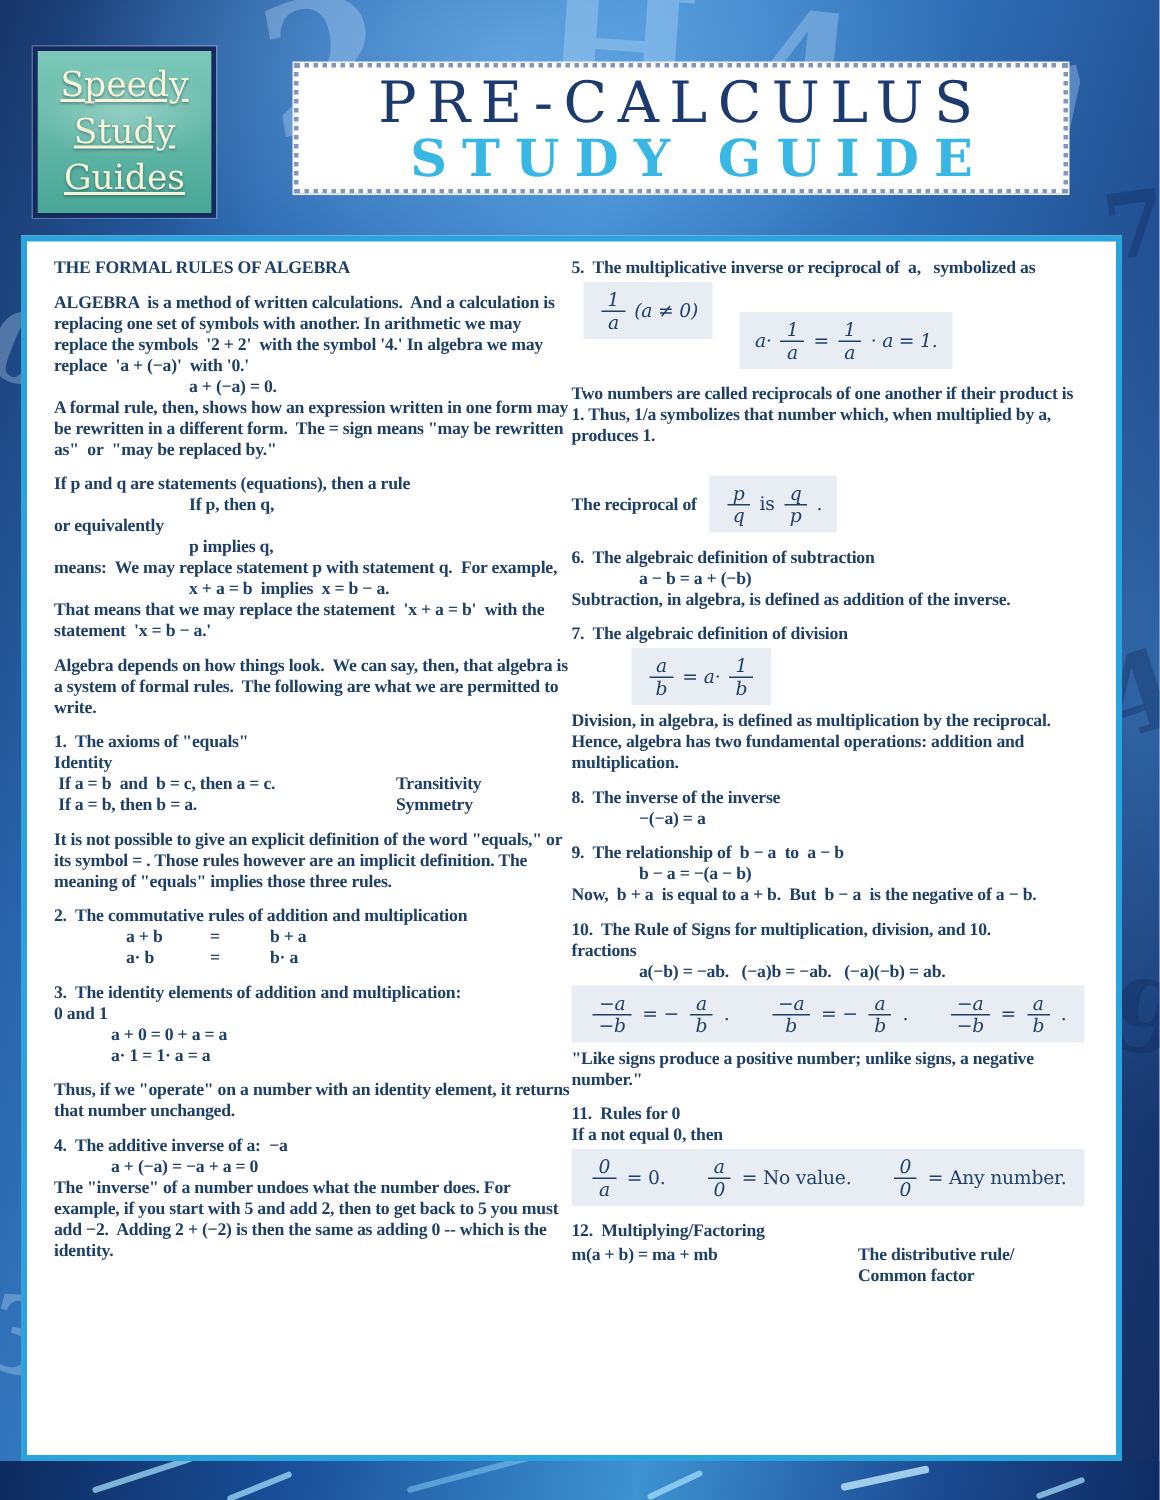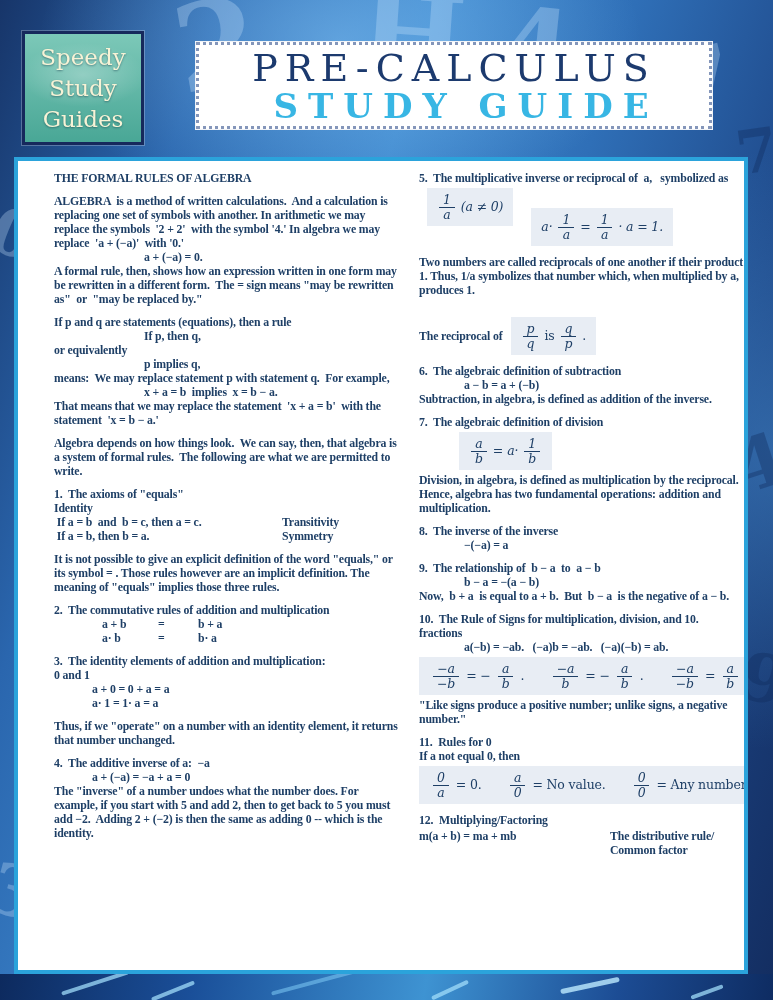--- a/index.html
+++ b/index.html
@@ -29,41 +29,41 @@
   .logo{
     position:absolute;left:22px;top:31px;width:122px;height:114px;box-sizing:border-box;
     border:3px solid #16295c;
     background:radial-gradient(ellipse 90px 46px at 50% 38%, rgba(255,255,255,.28), rgba(255,255,255,0) 70%),
                linear-gradient(#7cc8b8,#49a796);
     display:flex;flex-direction:column;justify-content:center;align-items:center;
     box-shadow:0 0 0 1px rgba(255,255,255,.25);
   }
   .logo-line{
     font-family:"DejaVu Serif",serif;color:var(--logo_text,#f7f3d6);
-    font-size:23px;line-height:31px;text-shadow:0 1px 2px rgba(10,40,60,.45);
+    font-size:23px;line-height:31px;text-shadow:0 1px 2px rgba(10,40,60,.45);text-decoration:underline;
   }
   
   .banner{
     position:absolute;left:196px;top:42px;width:516px;height:87px;box-sizing:border-box;
     background:#ffffff;border:3px dotted #8496ba;outline:1px solid #f0f3f8;
     display:flex;flex-direction:column;justify-content:center;align-items:center;
   }
   .t1{
     font-family:"DejaVu Serif",serif;font-weight:normal;color:var(--title_navy,#1c3a6e);
     font-size:38px;line-height:40px;letter-spacing:7px;white-space:nowrap;
   }
   .t2{
     font-family:"DejaVu Serif",serif;font-weight:bold;color:var(--title_cyan,#38b6e4);
     font-size:34px;line-height:36px;letter-spacing:10px;white-space:nowrap;margin-left:24px;
   }
   
   .panel{
     position:absolute;left:14px;top:157px;width:734px;height:817px;box-sizing:border-box;
     background:#ffffff;border:4px solid var(--accent,#2ba3db);
-    padding:10px 8px 0 36px;display:flex;gap:20px;align-items:flex-start;overflow:hidden;
+    padding:10px 8px 0 18px;display:flex;gap:0;align-items:flex-start;overflow:hidden;
     color:var(--text,#1e3f66);font-weight:bold;font-size:11.8px;line-height:14px;letter-spacing:-0.15px;
   }
   .col{box-sizing:border-box;}
   .colL{width:345px;flex:none;}
   .colR{width:342px;flex:none;}
   .para{white-space:pre-wrap;}
   .mt{margin-top:9px;}
   .ind1{margin-left:90px;}
   .ind1b{margin-left:38px;}
   .ind2{margin-left:45px;}

